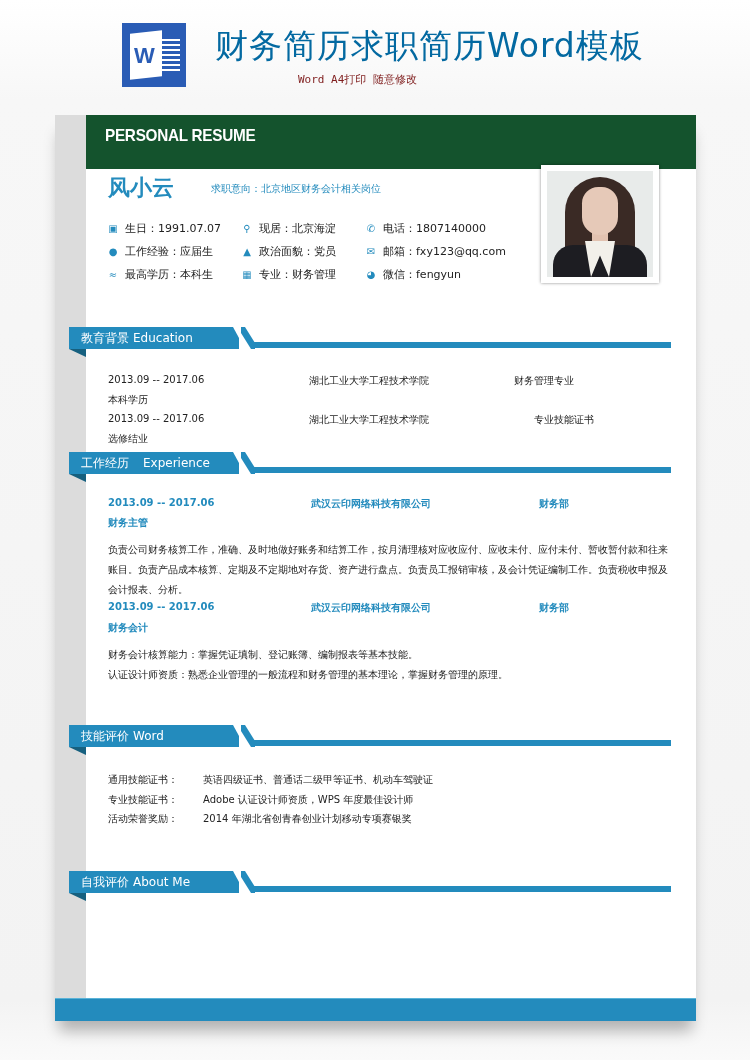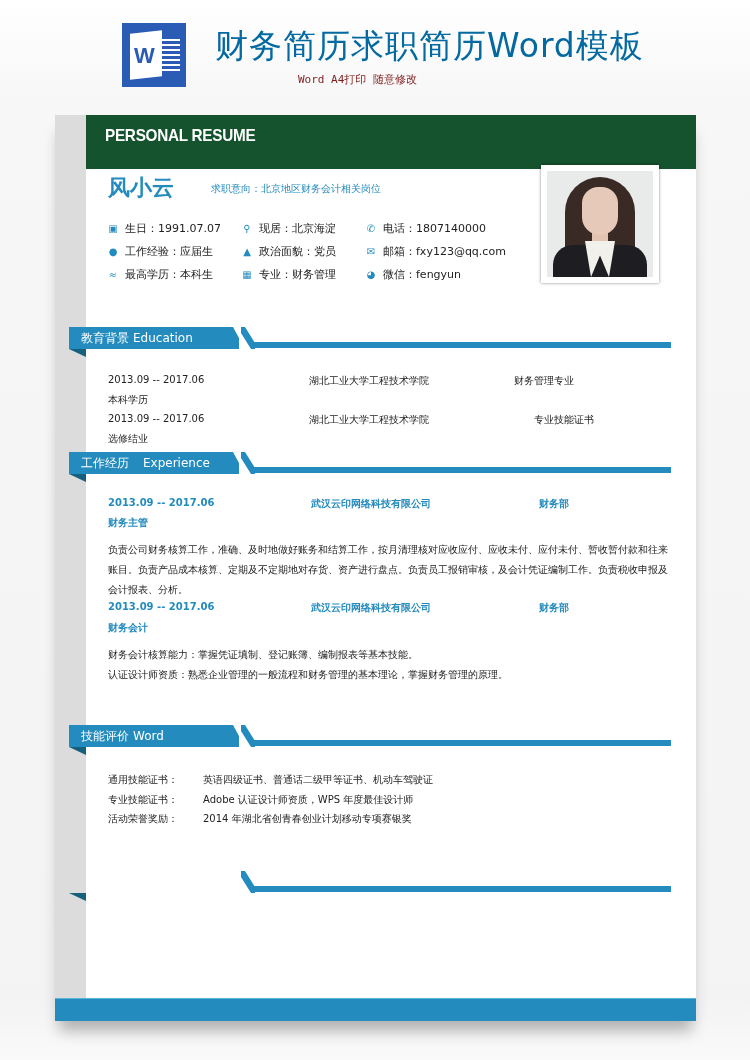--- a/index.html
+++ b/index.html
@@ -238,19 +238,20 @@
       <div class="line"></div>
   </div>
   <div class="row" style="left:53px;top:658px">通用技能证书：</div>
   <div class="row" style="left:148px;top:658px">英语四级证书、普通话二级甲等证书、机动车驾驶证</div>
   <div class="row" style="left:53px;top:678px">专业技能证书：</div>
   <div class="row" style="left:148px;top:678px">Adobe 认证设计师资质，WPS 年度最佳设计师</div>
   <div class="row" style="left:53px;top:697px">活动荣誉奖励：</div>
   <div class="row" style="left:148px;top:697px">2014 年湖北省创青春创业计划移动专项赛银奖</div>
 
   <div class="sec" style="top:756px">
+    <div class="tab"><span>自我评价</span><span class="en">About Me</span></div>
     <div class="fold"></div>
       <div class="slash"></div>
       <div class="line"></div>
   </div>
 
   <div class="footer-bar"></div>
 </div>
 
 </body></html>

